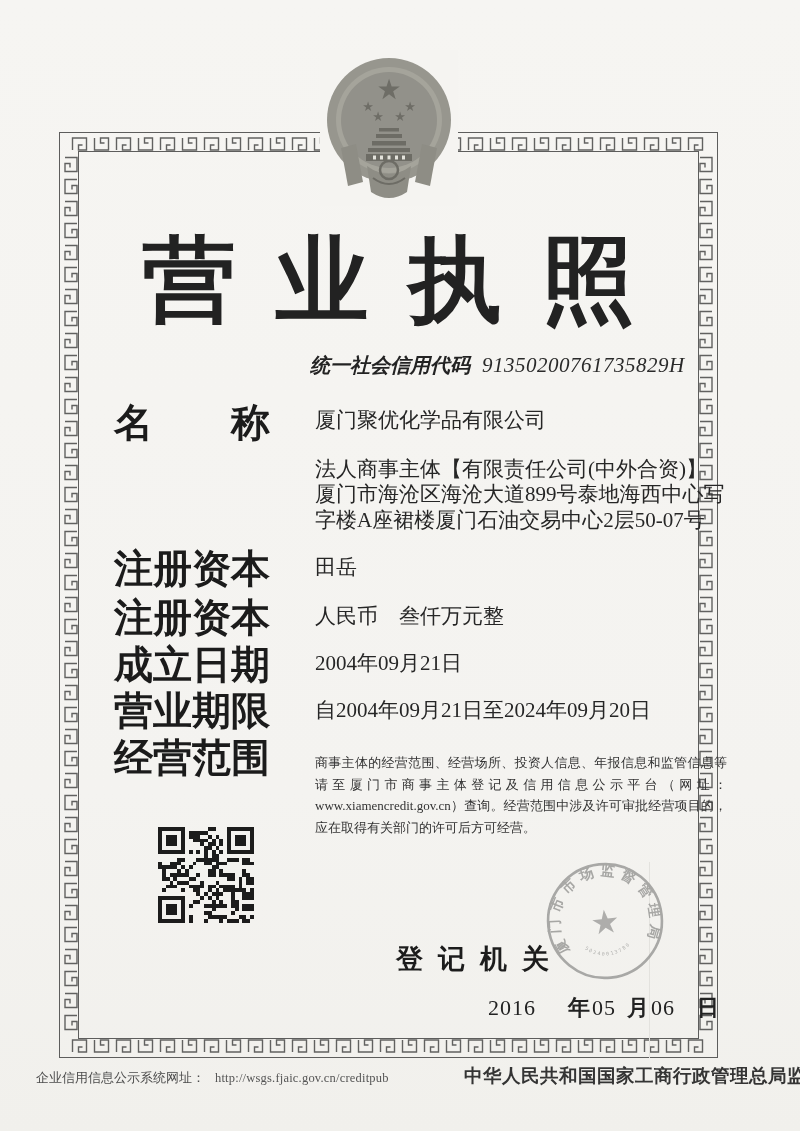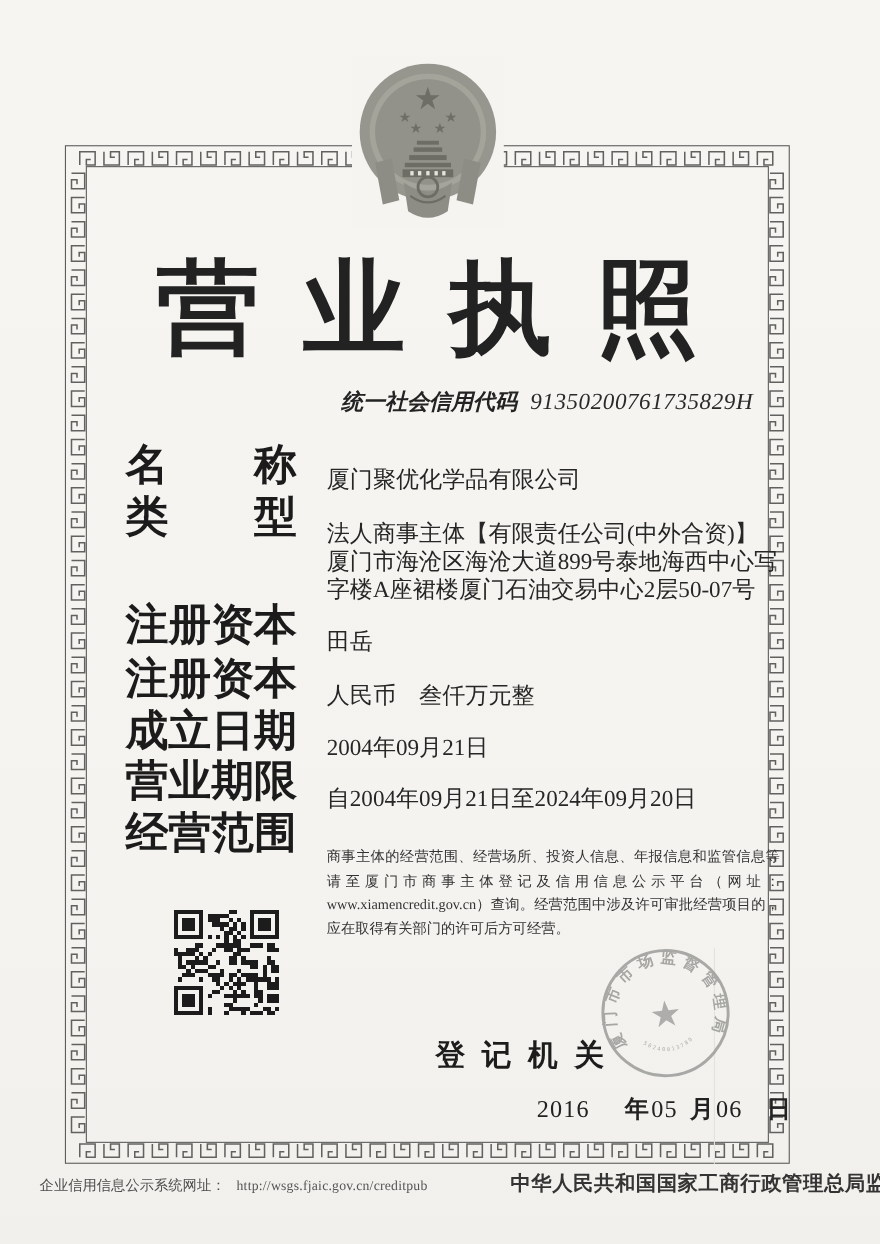--- a/index.html
+++ b/index.html
@@ -25,21 +25,21 @@
              text-align:center;font-size:93px;font-weight:800;letter-spacing:40px;
              text-indent:40px;color:#222;font-family:"Liberation Serif","DejaVu Serif",serif;}
   
   .credit{position:absolute;left:310px;top:352px;font-size:20px;white-space:nowrap;font-style:italic;}
   .credit .lbl{font-family:"Liberation Sans","DejaVu Sans",sans-serif;font-weight:700;color:#232323;}
   .credit .code{margin-left:12px;font-size:21px;letter-spacing:.5px;color:#2a2a2a;}
   
   .flabel{position:absolute;left:114px;width:156px;font-size:39px;font-weight:700;
           color:#1b1b1b;font-family:"Liberation Sans","DejaVu Sans",sans-serif;
           text-align:justify;text-align-last:justify;line-height:1;}
-  .fvalue{position:absolute;left:297px;width:412px;font-size:21px;line-height:26px;color:#262626;margin-top:16px;}
+  .fvalue{position:absolute;left:315px;width:412px;font-size:21px;line-height:26px;color:#262626;}
   .fine{font-size:13px;line-height:21.5px;color:#333;text-align:justify;font-family:Liberation Serif, serif;}
   
   .qr{position:absolute;left:158px;top:827px;width:96px;height:96px;}
   
   .registrar{position:absolute;left:396px;top:941px;font-size:27px;font-weight:700;
              letter-spacing:15px;color:#1c1c1c;
              font-family:"Liberation Sans","DejaVu Sans",sans-serif;white-space:nowrap;}
   .dateline{position:absolute;left:488px;top:993px;font-size:22px;color:#222;white-space:nowrap;}
   .dateline .num{font-family:"Liberation Serif","DejaVu Serif",serif;letter-spacing:1px;}
   .dateline .cjk{font-family:"Liberation Sans","DejaVu Sans",sans-serif;font-weight:700;}
@@ -109,21 +109,20 @@
 
   <h1 class="doc-title">营业执照</h1>
 
   <div class="credit">
     <span class="lbl">统一社会信用代码</span><span class="code">91350200761735829H</span>
   </div>
 
   <div class="flabel" style="top:403px">名称</div>
   <div class="fvalue" style="top:407px">厦门聚优化学品有限公司</div>
 
-  <div class="flabel" style="top:451px">类型</div>
   <div class="fvalue" style="top:456px">法人商事主体【有限责任公司(中外合资)】</div>
 
   <div class="fvalue" style="top:481px">厦门市海沧区海沧大道899号泰地海西中心写字楼A座裙楼厦门石油交易中心2层50-07号</div>
 
   <div class="flabel" style="top:549px">注册资本</div>
   <div class="fvalue" style="top:554px">田岳</div>
 
   <div class="flabel" style="top:598px">注册资本</div>
   <div class="fvalue" style="top:603px">人民币　叁仟万元整</div>
 

